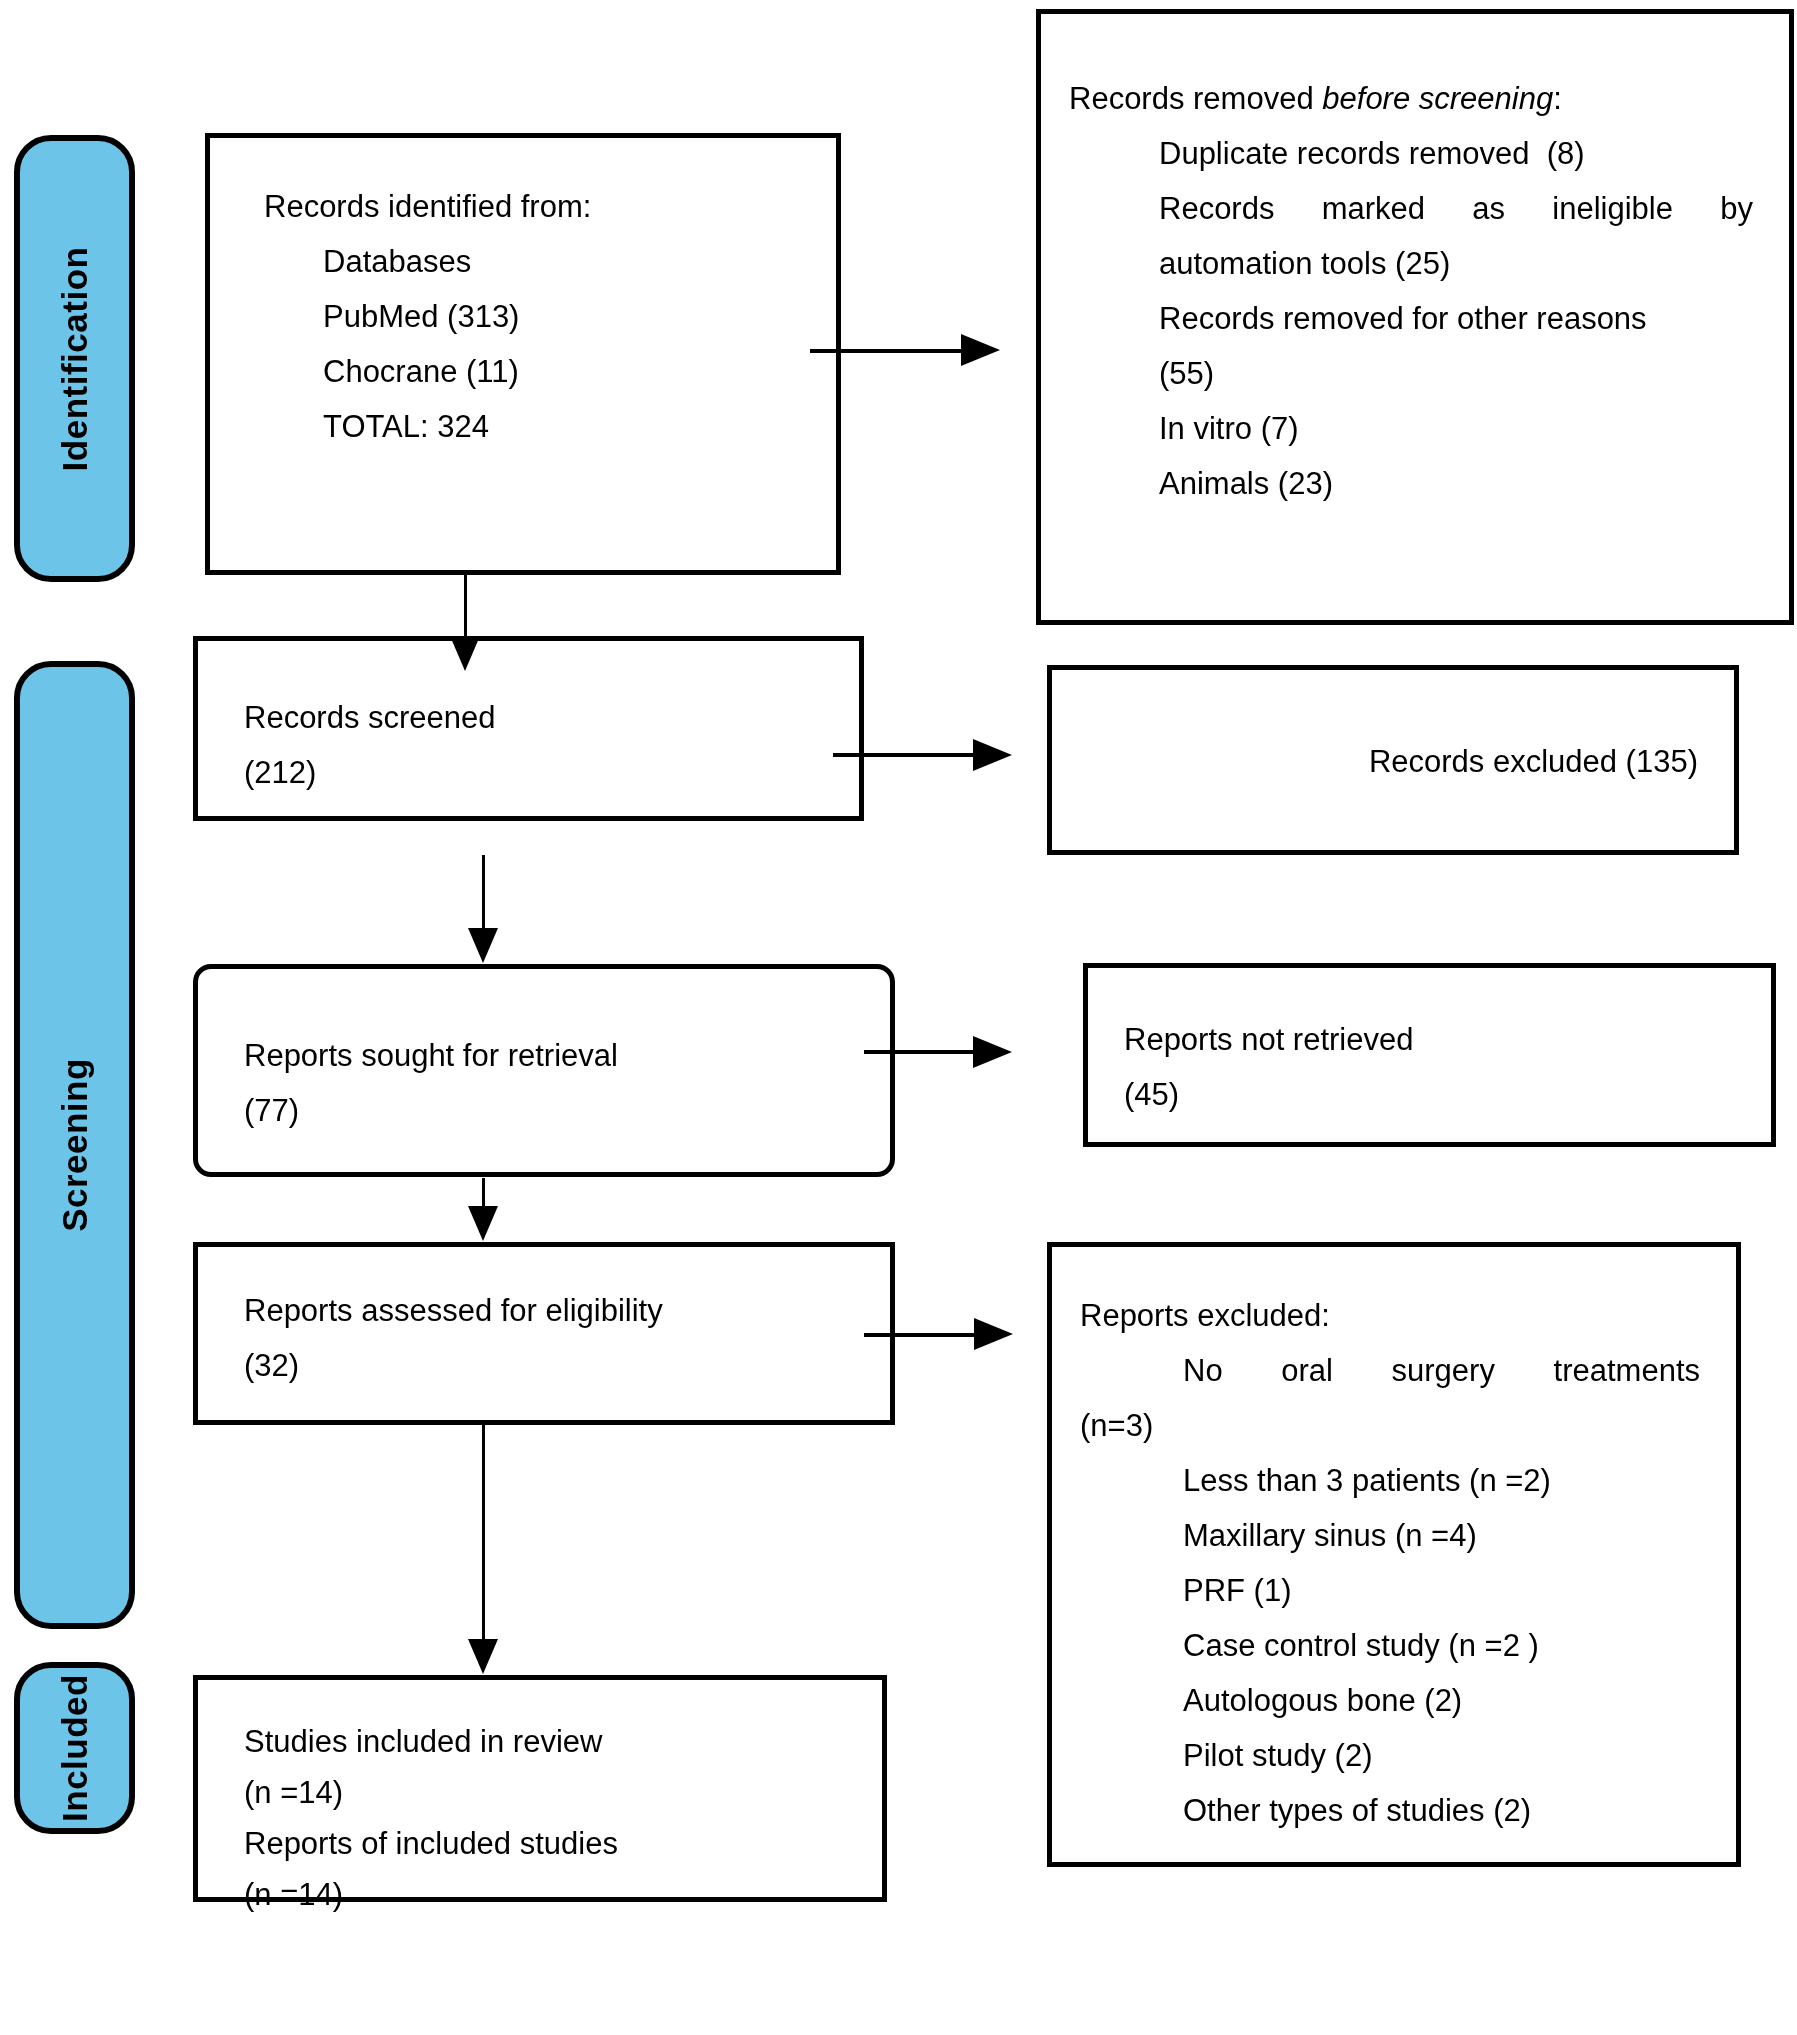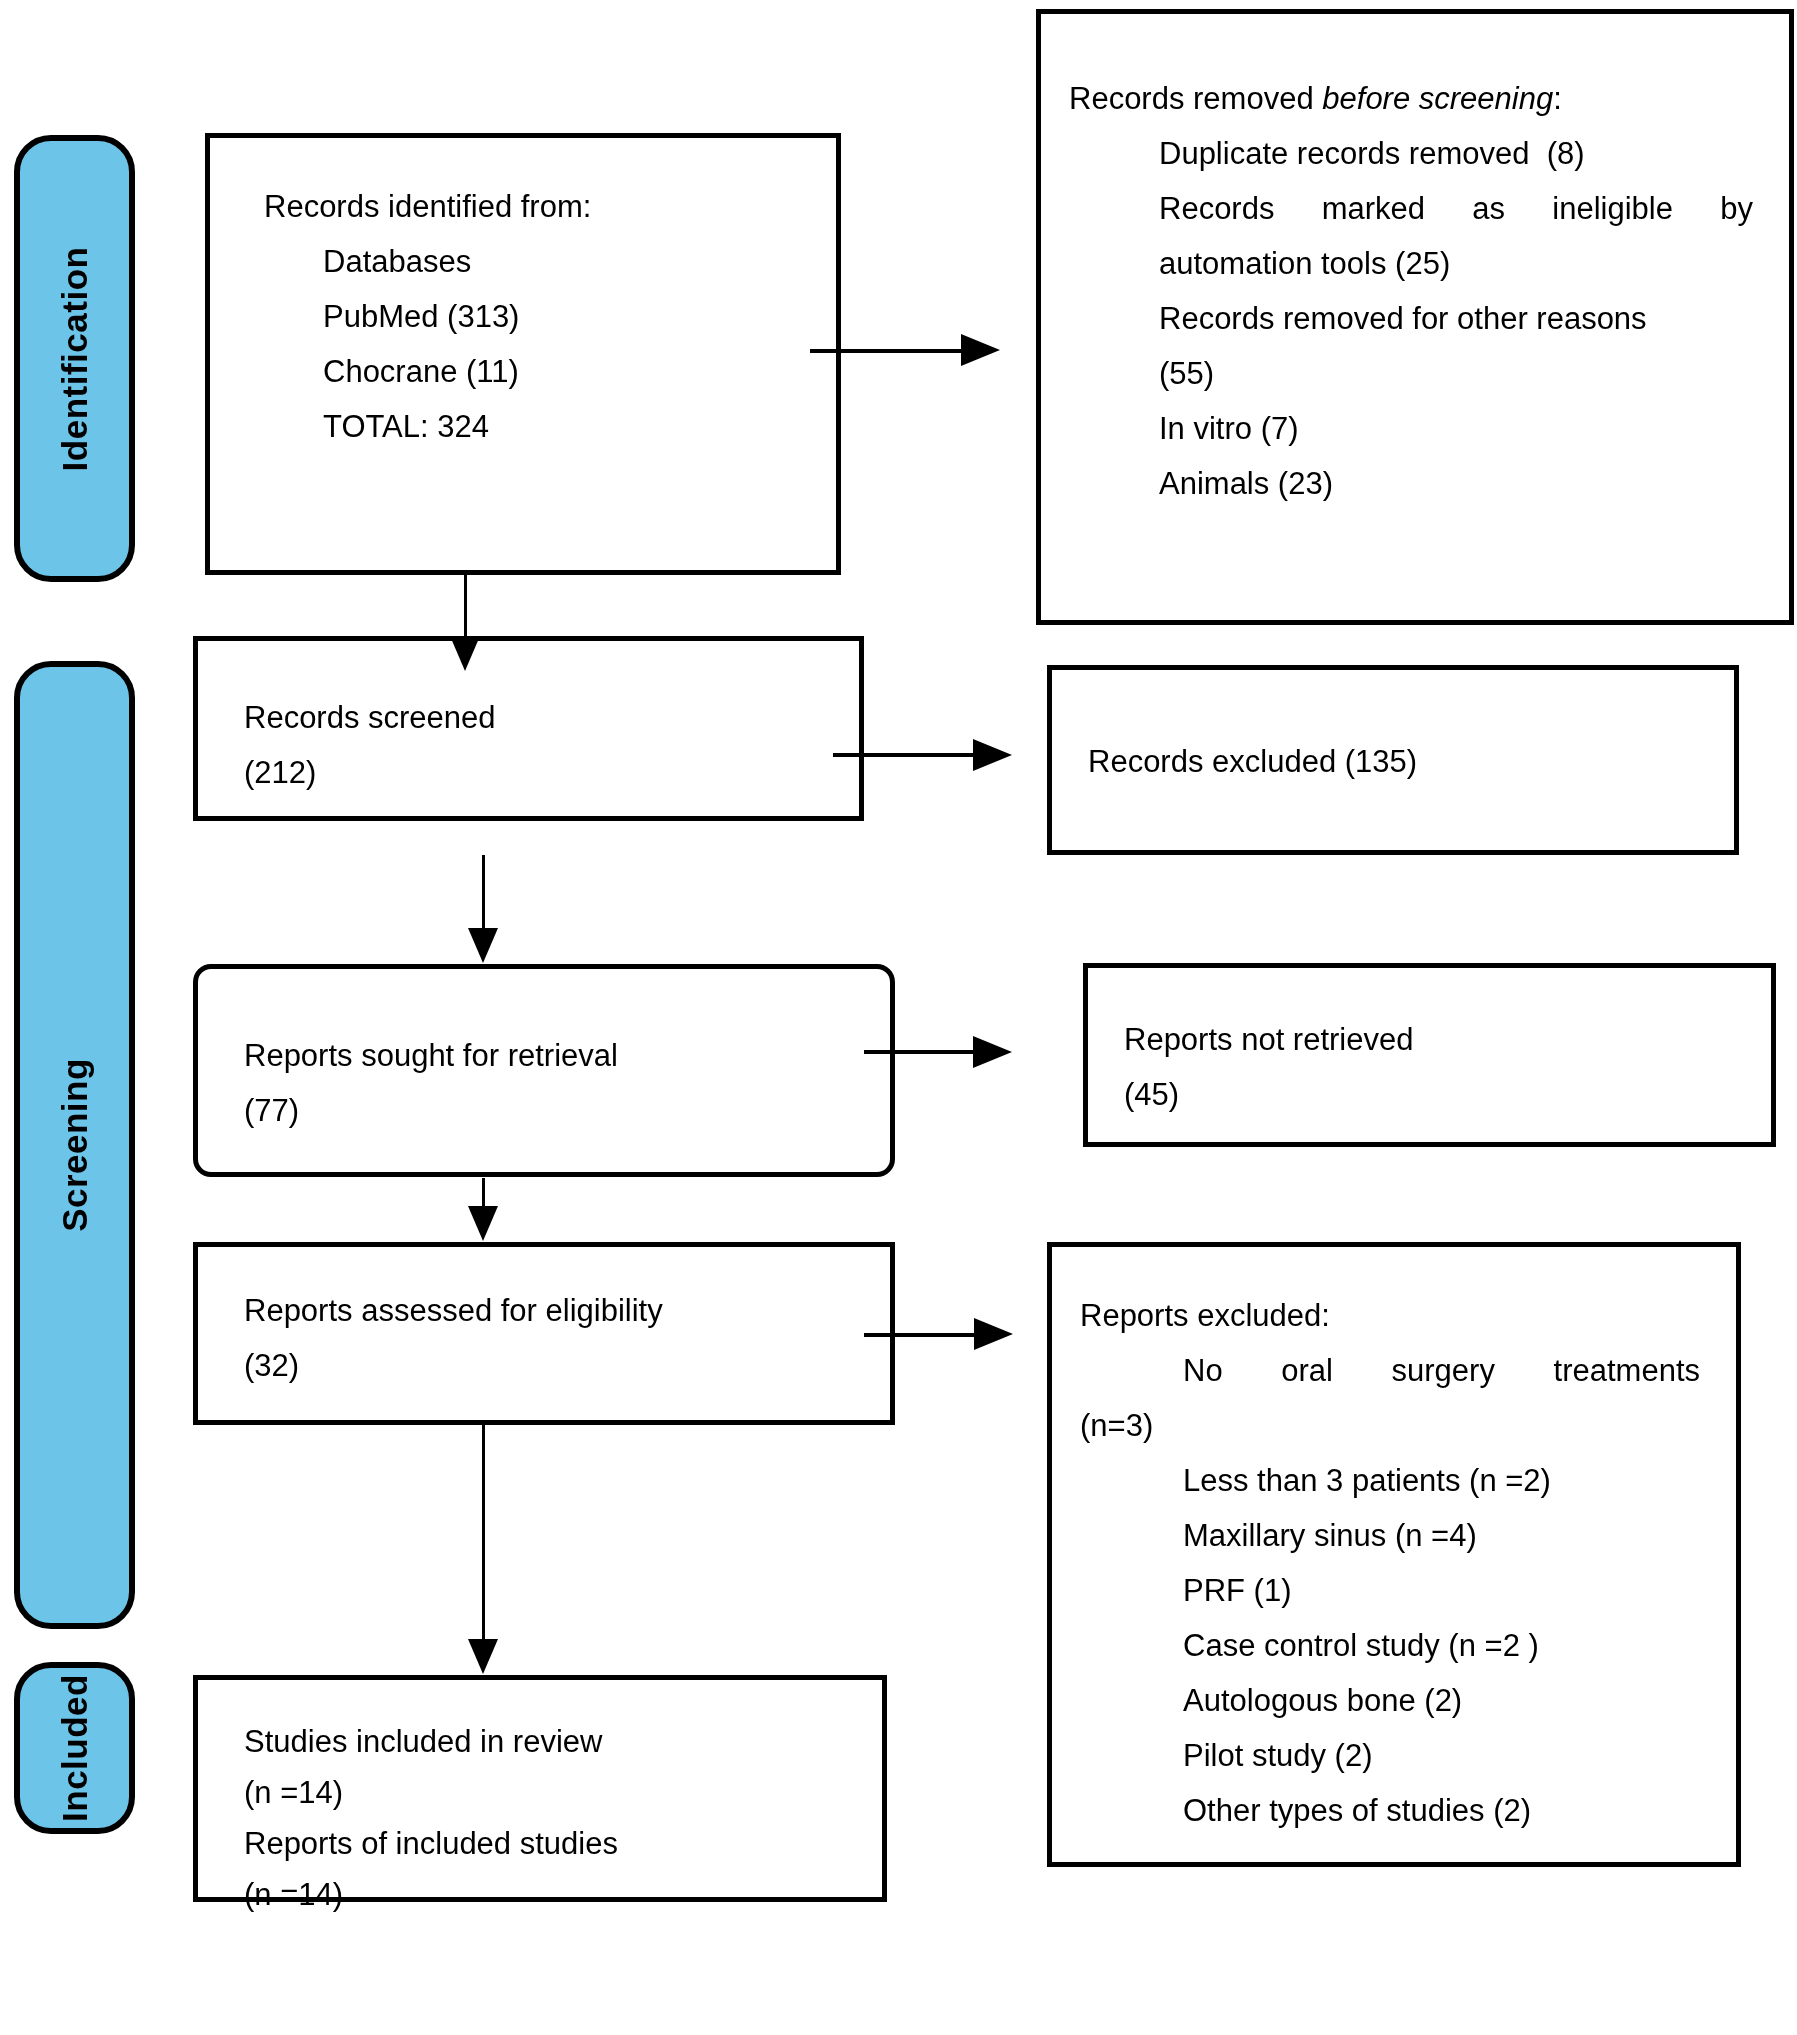--- a/index.html
+++ b/index.html
@@ -124,21 +124,21 @@
     <div class="ln"><span>Records removed </span><span class="italic">before screening</span><span>:</span></div>
     <div class="ln rindent">Duplicate records removed  (8)</div>
     <div class="ln rindent just">Records marked as ineligible by</div>
     <div class="ln rindent">automation tools (25)</div>
     <div class="ln rindent">Records removed for other reasons</div>
     <div class="ln rindent">(55)</div>
     <div class="ln rindent">In vitro (7)</div>
     <div class="ln rindent">Animals (23)</div>
   </div>
 
-  <div class="box" id="rbox2" style="left:1016px; top:665px; width:692px; height:190px;">
+  <div class="box" id="rbox2" style="left:1016px; top:665px; width:692px; height:190px;text-align:right;">
     <div class="ln">Records excluded (135)</div>
   </div>
 
   <div class="box" id="rbox3" style="left:1052px; top:963px; width:693px; height:184px;">
     <div class="ln">Reports not retrieved</div>
     <div class="ln">(45)</div>
   </div>
 
   <div class="box" id="rbox4" style="left:1016px; top:1242px; width:694px; height:625px;">
     <div class="ln">Reports excluded:</div>

